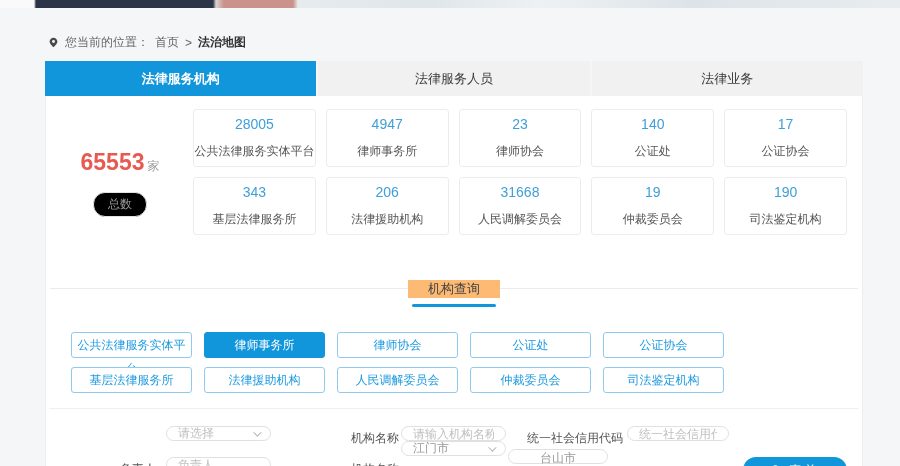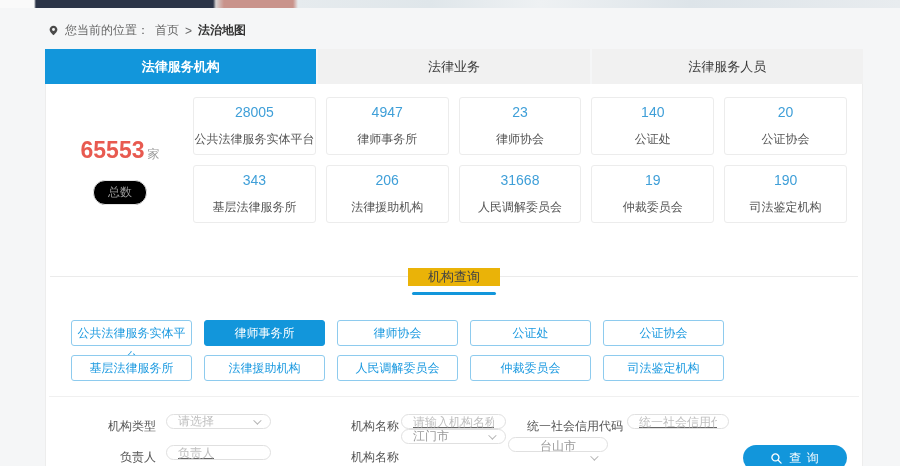--- a/index.html
+++ b/index.html
@@ -4,21 +4,21 @@
 <style>
   * { margin:0; padding:0; box-sizing:border-box; }
   html,body { width:900px; height:466px; overflow:hidden; }
   body { background:#f5f6f7; font-family:"Liberation Sans","DejaVu Sans",sans-serif; position:relative; }
 
   
   .banner-strip { height:8px; width:900px;
     background:linear-gradient(90deg,#fafafa 0px,#fafafa 34px,#2b3447 36px,#2b3447 213px,#d8d3d2 216px,#c9938b 224px,#c9938b 293px,#e6ebee 298px,#dfe6ea 430px,#eef1f3 540px,#dde4e9 690px,#e8ecef 900px);
   }
 
-  .breadcrumb { display:flex; align-items:center; gap:6px; margin:14px 0 0 48px; font-size:12px; color:#666; }
+  .breadcrumb { display:flex; align-items:center; gap:6px; margin:26px 0 0 48px; font-size:12px; color:#666; }
   .breadcrumb .crumb-current { color:#333; font-weight:bold; }
   .pin { display:inline-flex; }
 
   .tabbar { display:flex; gap:2px; width:818px; margin:10px 0 0 45px; }
   .tab { flex:1; height:35px; line-height:35px; text-align:center; font-size:13px; background:#f1f1f1; color:#3a3a3a; cursor:pointer; }
   .tab.active { background:#1296db; color:#fff; font-weight:bold; }
 
   .panel { width:818px; margin-left:45px; background:#fff; min-height:384px; border:1px solid #ededed; border-top:none; }
 
   .stats { display:flex; padding:13px 15px 0 15px; }
@@ -26,34 +26,34 @@
   .total-num { font-size:23px; font-weight:bold; color:#e85a50; }
   .total-unit { font-size:12px; color:#999; font-weight:normal; margin-left:3px; }
   .total-badge { display:inline-block; margin-top:16px; padding:3px 14px; border:1px solid #e3e3e3; border-radius:12px; background:#000000; color:#999; font-size:12px; }
   .stats-grid { flex:1; margin-left:14px; display:grid; grid-template-columns:repeat(5,1fr); gap:10px; }
   .stat-card { height:58px; border:1px solid #ececec; border-radius:3px; display:flex; flex-direction:column; align-items:center; justify-content:center; gap:11px; background:#fff; }
   .stat-value { color:#3f9fd8; font-size:14px; }
   .stat-label { color:#555; font-size:12px; }
 
   .section-title { position:relative; margin-top:44px; text-align:center; height:18px; }
   .section-title .rule { position:absolute; left:4px; right:4px; top:9px; border-top:1px solid #ebebeb; }
-  .section-title .txt { position:relative; display:inline-block; background:#eab308; padding:0 20px; font-size:13px; color:#444; }
+  .section-title .txt { position:relative; display:inline-block; background:#fdba74; padding:0 20px; font-size:13px; color:#444; }
   .title-underline { width:84px; height:3px; background:#1296db; margin:7px auto 0; border-radius:2px; }
 
   .filters { margin:25px 0 0 25px; }
   .filter-row { display:flex; gap:12px; margin-bottom:9px; }
   .filter-btn { width:121px; height:26px; line-height:24px; text-align:center; border:1px solid #8ecbee; border-radius:3px; background:#fff; color:#1d9ae0; font-size:12px; cursor:pointer; }
   .filter-btn.active { background:#1296db; border-color:#1296db; color:#fff; }
 
   .form-divider { margin:15px 3px 0 3px; border-top:1px solid #f0f0f0; }
 
   .query-form { position:relative; height:75px; margin-top:17px; font-size:12px; }
   .f-label { position:absolute; height:24px; line-height:24px; color:#555; text-align:right; }
   .f-field { position:absolute; height:15px; border:1px solid #e0e0e0; border-radius:12px; background:#fff; display:flex; align-items:center; padding:0 11px; color:#9a9a9a; }
-  .f-field input { border:none; outline:none; width:100%; font-size:12px; color:#666; background:transparent; font-family:inherit;text-decoration:underline; }
+  .f-field input { border:none; outline:none; width:100%; font-size:12px; color:#666; background:transparent; font-family:inherit; }
   .f-field input::placeholder { color:#bfbfbf; }
   .f-select .val { color:#9a9a9a; }
   .chev { width:6px; height:6px; border-right:1px solid #b5b5b5; border-bottom:1px solid #b5b5b5; transform:rotate(45deg) translateY(-2px); margin-left:auto; flex:none; }
   .f-btn { position:absolute; width:104px; height:26px; border:none; border-radius:13px; background:#1296db; color:#fff; font-size:12px; display:flex; align-items:center; justify-content:center; gap:6px; cursor:pointer; font-family:inherit; letter-spacing:1px; }
 
   
   .p-l1 { left:0; top:0; width:110px; } .p-f1 { left:120px; top:0; width:105px; }
   .p-l2 { left:235px; top:0; width:118px; } .p-f2 { left:355px; top:0; width:105px; }
   .p-l3 { left:465px; top:0; width:112px; } .p-f3 { left:581px; top:0; width:102px; }
   .p-b1 { left:697px; top:-1px; }
@@ -75,22 +75,22 @@
       </svg>
   </span>
   <span>您当前的位置：</span>
     <span>首页</span>
   <span>&gt;</span>
   <span class="crumb-current">法治地图</span>
 </div>
 
 <div class="tabbar">
   <div class="tab active">法律服务机构</div>
+  <div class="tab">法律服务人员</div>
   <div class="tab">法律业务</div>
-  <div class="tab">法律服务人员</div>
 </div>
 
 <div class="panel">
 
   <div class="stats">
     <div class="stats-left">
       <div><span class="total-num">65553</span><span class="total-unit">家</span></div>
       <span class="total-badge">总数</span>
     </div>
     <div class="stats-grid">
@@ -104,21 +104,21 @@
         </div>
       <div class="stat-card">
           <span class="stat-value">23</span>
           <span class="stat-label">律师协会</span>
         </div>
       <div class="stat-card">
           <span class="stat-value">140</span>
           <span class="stat-label">公证处</span>
         </div>
       <div class="stat-card">
-          <span class="stat-value">20</span>
+          <span class="stat-value">17</span>
           <span class="stat-label">公证协会</span>
         </div>
       <div class="stat-card">
           <span class="stat-value">343</span>
           <span class="stat-label">基层法律服务所</span>
         </div>
       <div class="stat-card">
           <span class="stat-value">206</span>
           <span class="stat-label">法律援助机构</span>
         </div>
@@ -156,21 +156,20 @@
       <button class="filter-btn">法律援助机构</button>
       <button class="filter-btn">人民调解委员会</button>
       <button class="filter-btn">仲裁委员会</button>
       <button class="filter-btn">司法鉴定机构</button>
     </div>
   </div>
 
   <div class="form-divider"></div>
 
   <div class="query-form">
-    <span class="f-label p-l1">机构类型</span>
     <div class="f-field f-select p-f1">
       <span class="val" style="color:#bfbfbf">请选择</span>
       <span class="chev"></span>
     </div>
 
     <span class="f-label p-l2">机构名称</span>
     <div class="f-field p-f2">
       <input type="text" placeholder="请输入机构名称" style="">
     </div>
 

